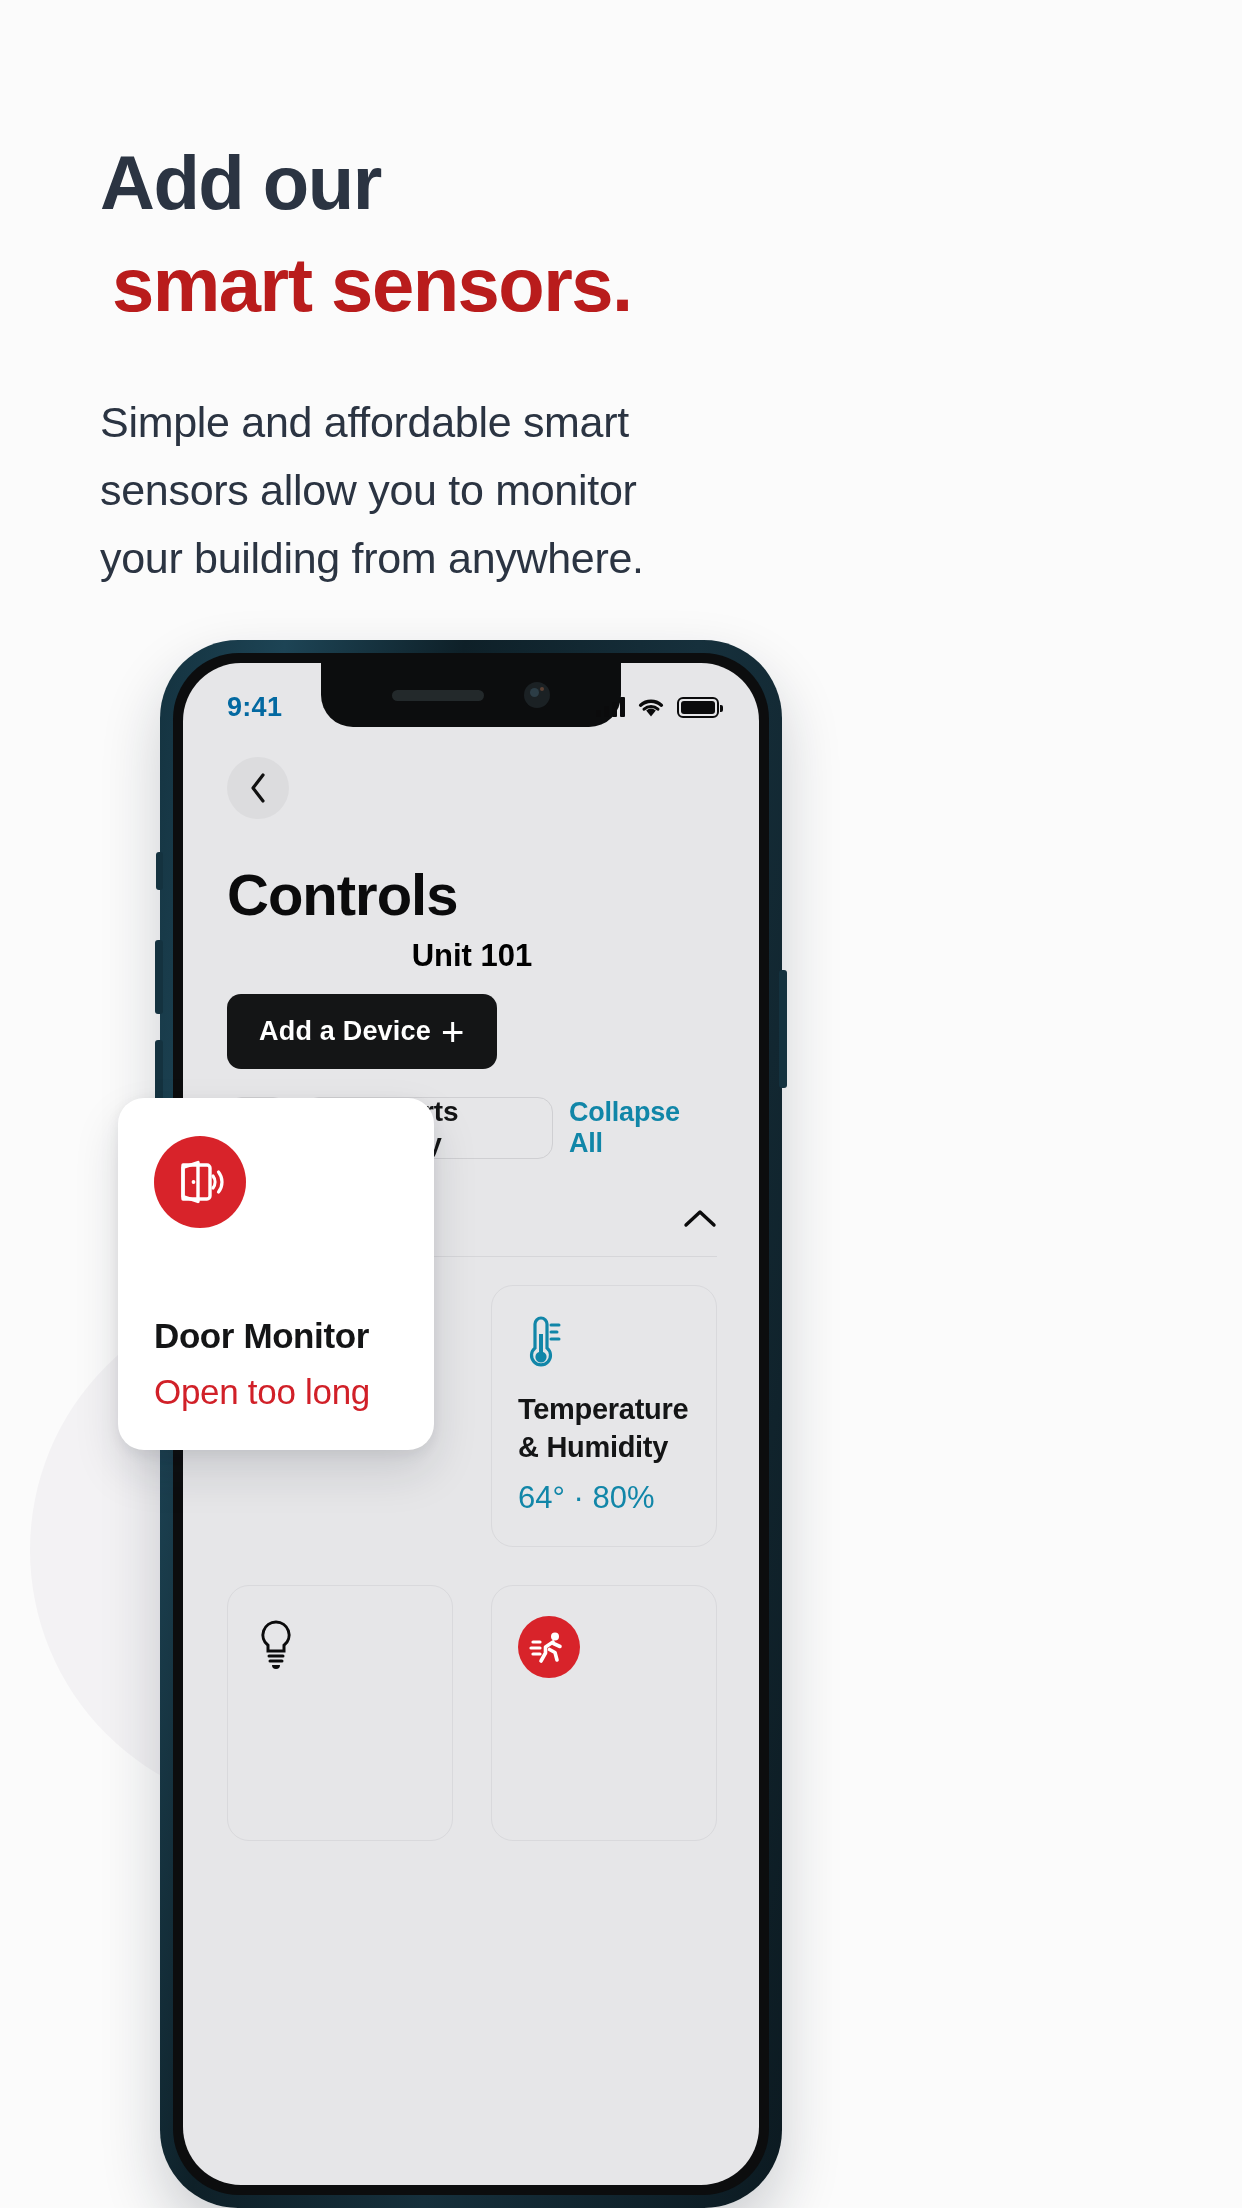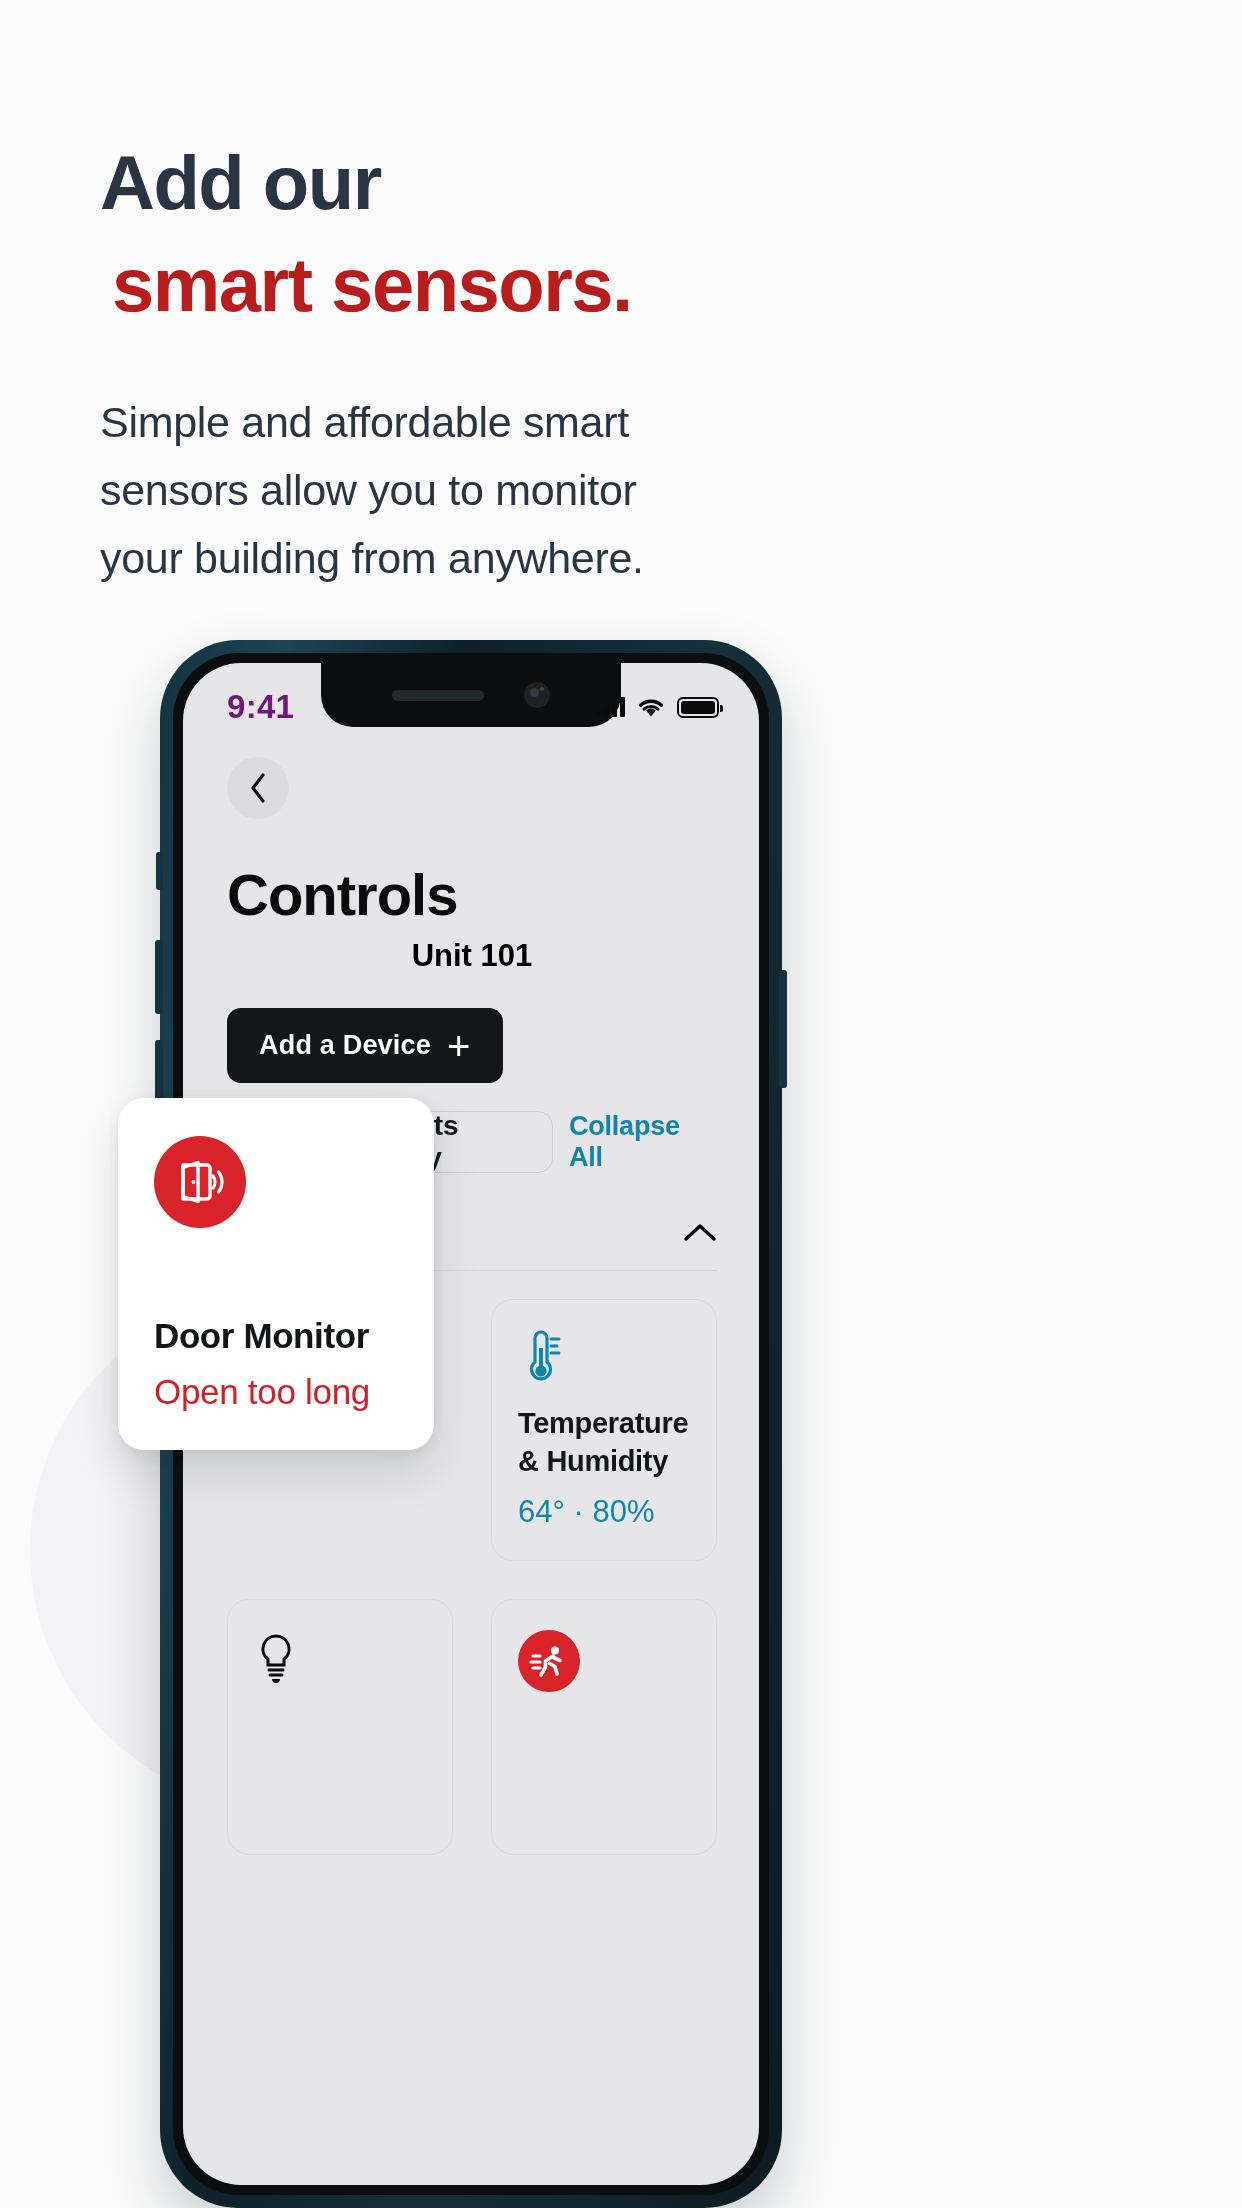--- a/index.html
+++ b/index.html
@@ -107,21 +107,21 @@
     background:#5c4033;
   }
 
   
   .statusbar {
     position:absolute; top:0; left:0; right:0; height:70px;
     display:flex; align-items:center; justify-content:space-between;
     padding:18px 40px 0 44px;
     z-index:9;
   }
-  .status-time { font-size:33px; font-weight:bold; color:#701a75; letter-spacing:.3px; }
+  .status-time { font-size:27px; font-weight:bold; color:#0369a1; letter-spacing:.3px; }
   .status-icons { display:flex; align-items:center; gap:12px; }
   .sig { display:flex; align-items:flex-end; gap:3px; height:20px; }
   .sig i { display:block; width:5px; background:#0b0b0c; border-radius:1px; }
   .sig i:nth-child(1){ height:7px; }
   .sig i:nth-child(2){ height:11px; }
   .sig i:nth-child(3){ height:15px; }
   .sig i:nth-child(4){ height:20px; }
   .batt {
     width:42px; height:21px; border:2.5px solid #0b0b0c;
     border-radius:6px; position:relative; padding:2px;
@@ -154,24 +154,24 @@
     letter-spacing:-1px;
   }
   .app .subtitle {
     margin-top:10px;
     font-size:31px;
     color:#000000;
     font-weight:700;
     text-align:center;
   }
   .add-device {
-    margin-top:34px;
+    margin-top:20px;
     display:inline-flex;
     align-items:center;
-    gap:16px;
+    gap:10px;
     background:#141516;
     color:#fff;
     font-size:27px;
     font-weight:bold;
     padding:22px 32px;
     border-radius:14px;
     letter-spacing:.2px;
     text-align:center;
   }
   .add-device .plus { font-size:40px; font-weight:300; line-height:.6; }

